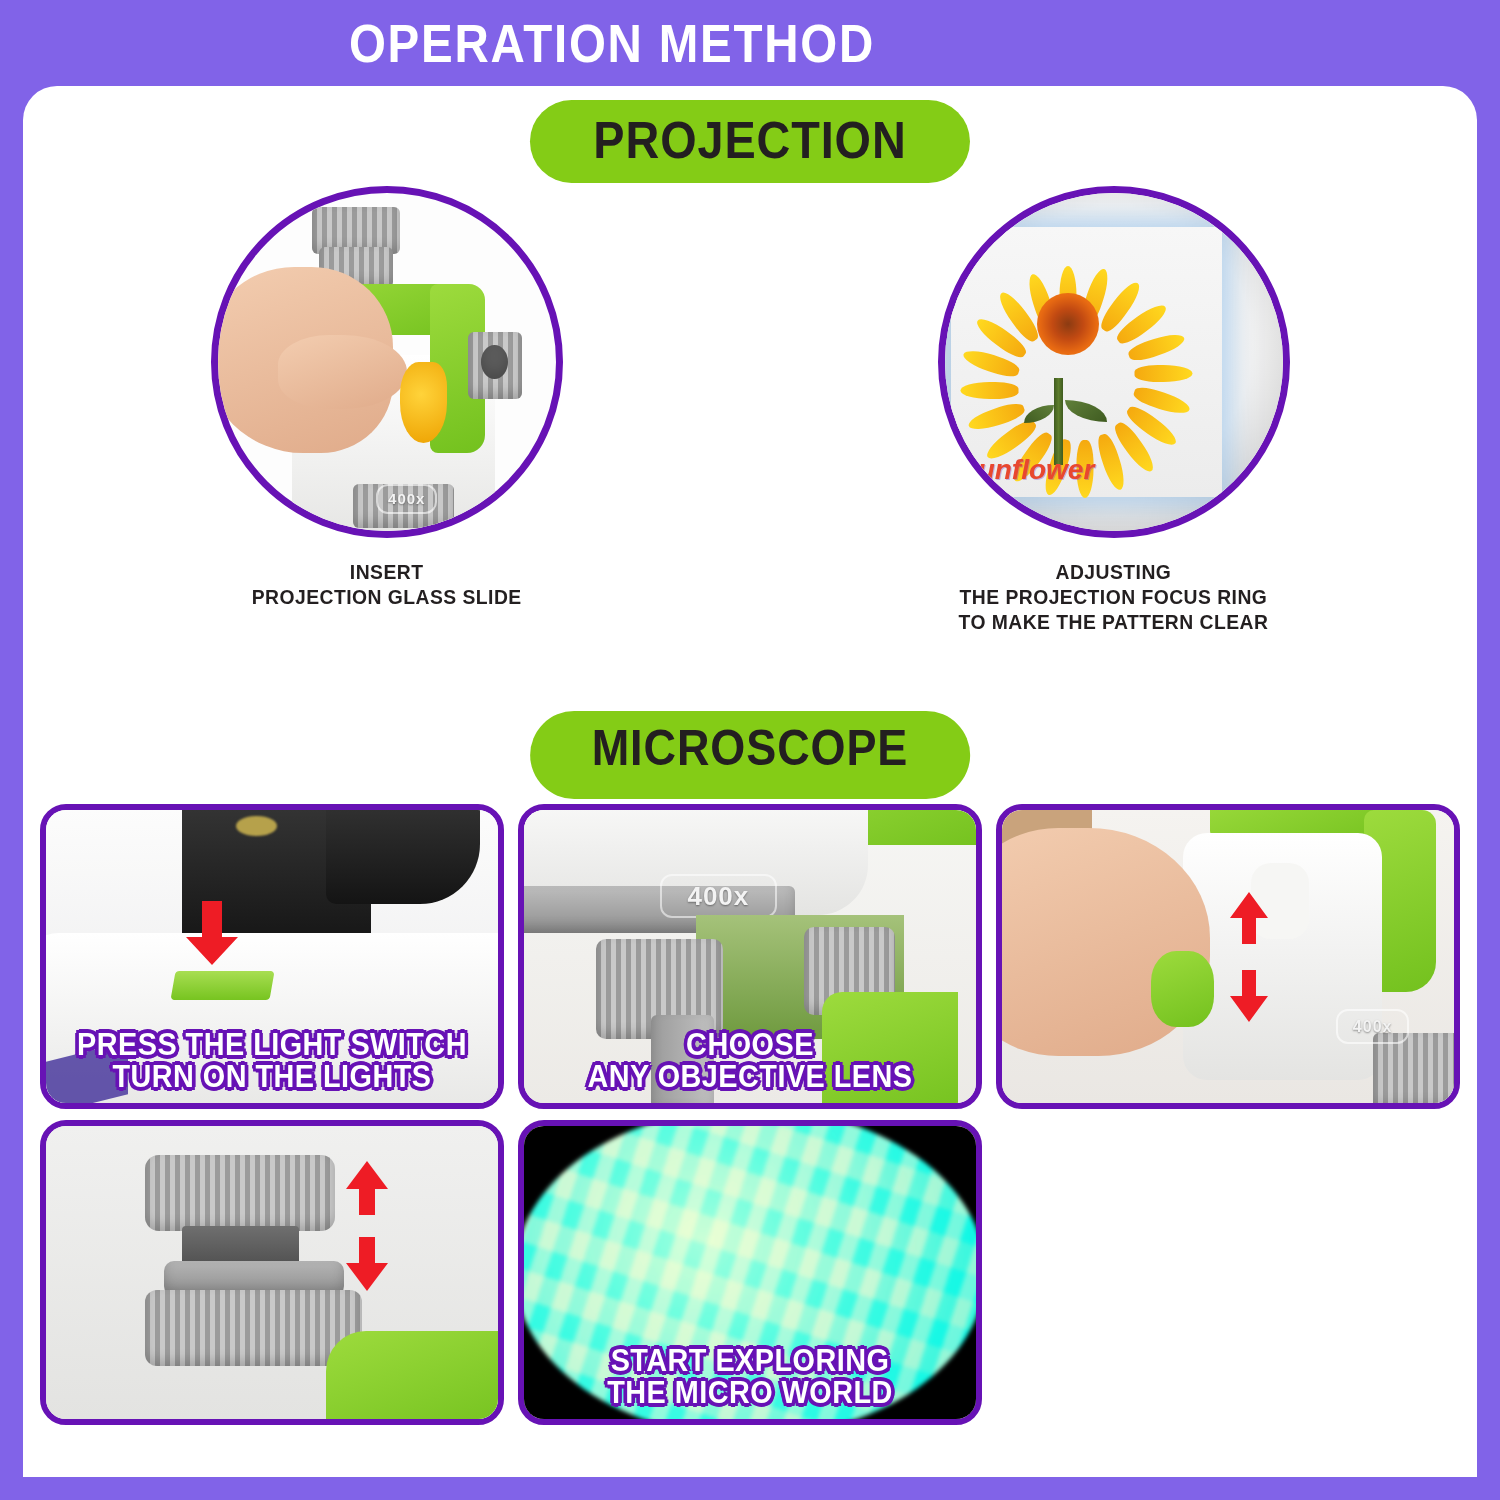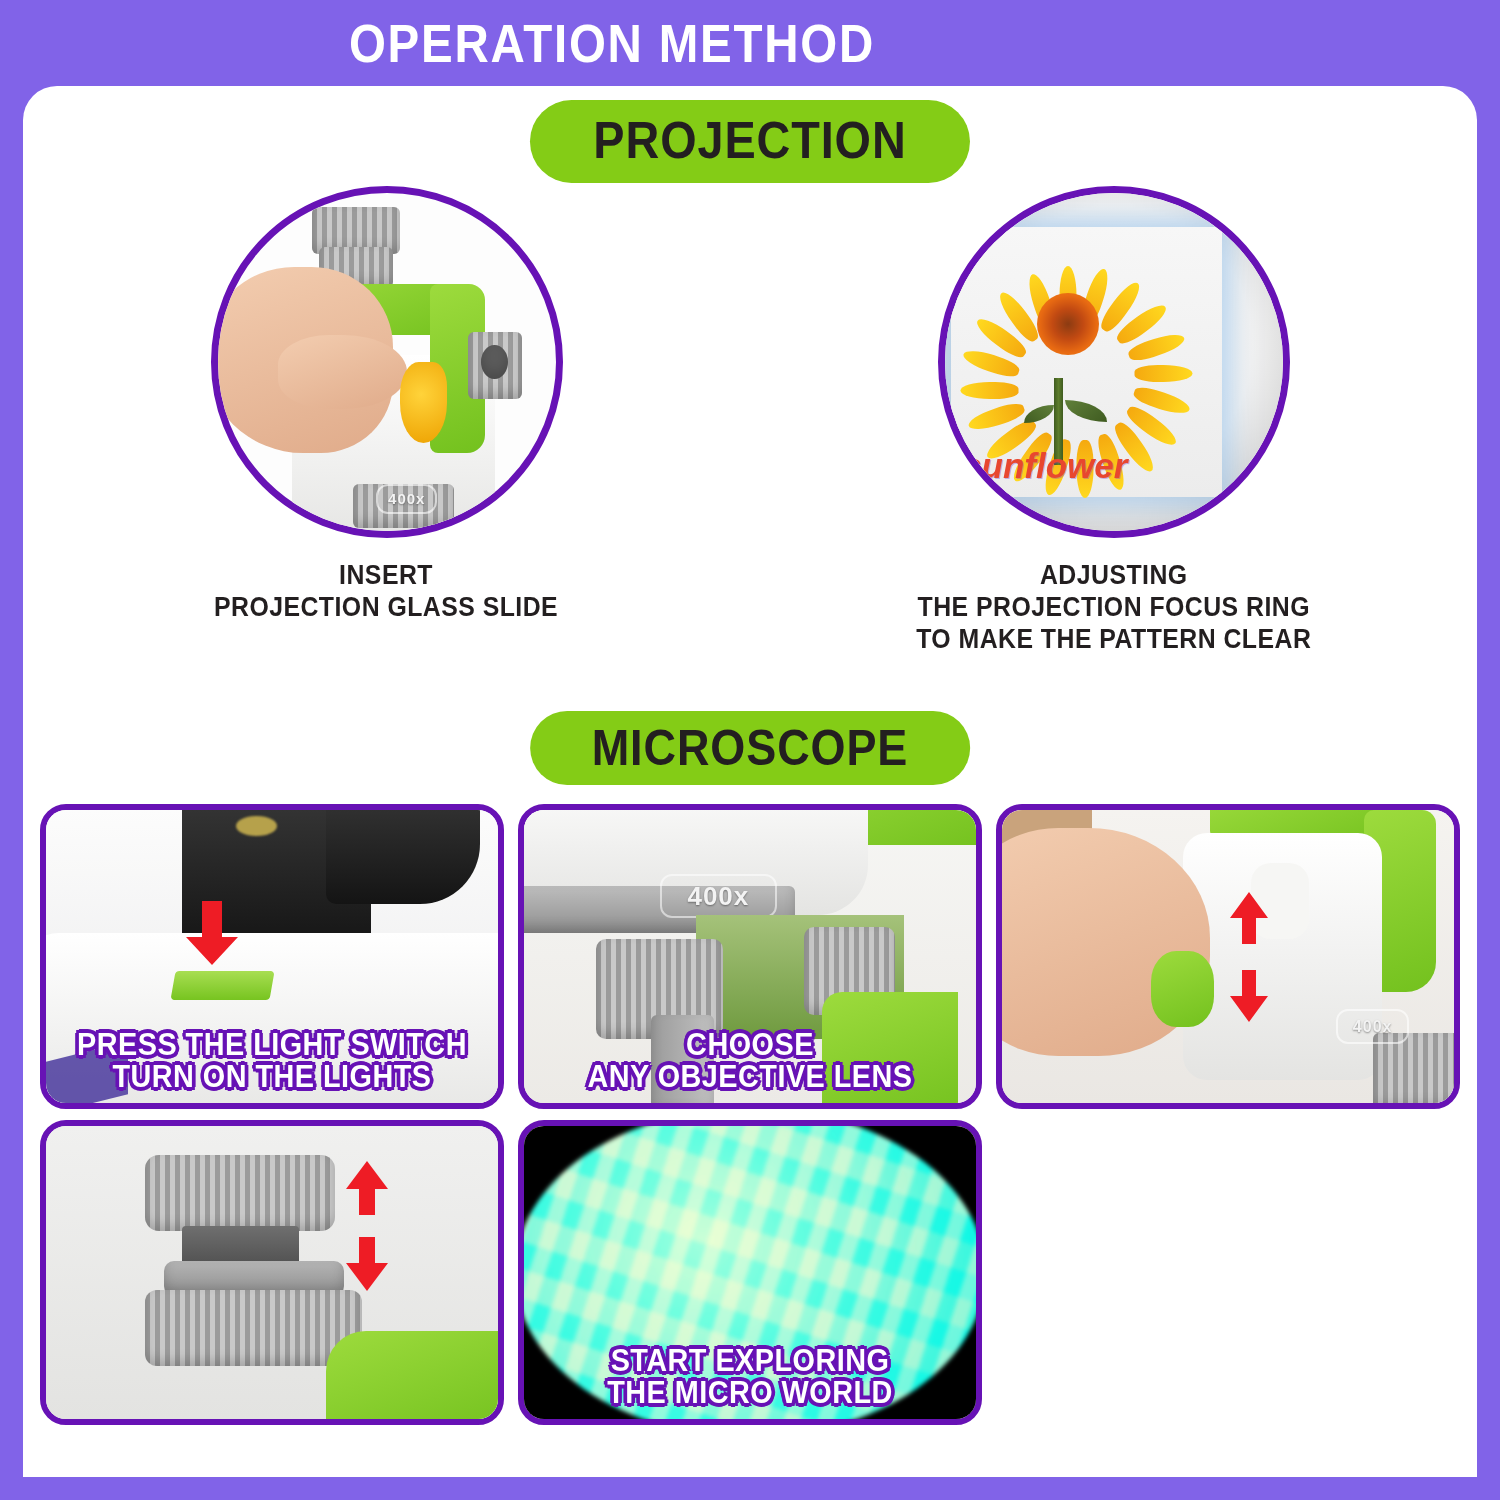--- a/index.html
+++ b/index.html
@@ -55,21 +55,21 @@
   .pill-projection {
     position: absolute; left: 50%; transform: translateX(-50%);
     top: 14px;
     padding: 10px 46px 13px;
     font-size: 52px;
   }
   .pill-projection span { transform: scaleX(0.9); display:block; }
   .pill-microscope {
     position: absolute; left: 50%; transform: translateX(-50%);
     top: 625px;
-    padding: 8px 44px 8px;
+    padding: 8px 44px 22px;
     font-size: 50px;
   }
   .pill-microscope span { transform: scaleX(0.9); display:block; }
 
   
   .proj-row {
     position: absolute;
     top: 100px; left: 0;
     width: 1454px; height: 500px;
     display: flex;
@@ -87,21 +87,21 @@
     overflow: hidden;
     position: relative;
     background: #fdfdfd;
     flex: none;
   }
   .proj-caption {
     margin-top: 22px;
     text-align: center;
     color: #231F20;
     font-weight: 900;
-    font-size: 27px;
+    font-size: 21px;
     line-height: 1.18;
     font-family: "Liberation Sans Narrow", "Liberation Sans", sans-serif;
     letter-spacing: 0.5px;
   }
   .proj-caption > div { transform: scaleX(0.92); }
 
   
   .micro-grid {
     position: absolute;
     top: 718px; left: 17px;
@@ -303,21 +303,21 @@
               <div class="sf-petal" style="transform:rotate(270deg) translate(-50%,-100%);"></div>
               <div class="sf-petal" style="transform:rotate(288deg) translate(-50%,-100%);"></div>
               <div class="sf-petal" style="transform:rotate(306deg) translate(-50%,-100%);"></div>
               <div class="sf-petal" style="transform:rotate(324deg) translate(-50%,-100%);"></div>
               <div class="sf-petal" style="transform:rotate(342deg) translate(-50%,-100%);"></div>
               <div class="sf-center" style="left:50%;top:50%;width:62px;height:62px;transform:translate(-50%,-50%);"></div>
             </div>
             <div class="sf-stem" style="left:38%;top:56%;width:9px;height:32%;"></div>
             <div class="sf-leaf" style="left:42%;top:64%;width:42px;height:22px;"></div>
             <div class="sf-leaf" style="left:27%;top:66%;width:30px;height:18px;transform:scaleX(-1);"></div>
-            <div class="sf-word" style="left:4%;bottom:4%;font-size:35px;">sunflower</div>
+            <div class="sf-word" style="left:4%;bottom:4%;font-size:28px;">sunflower</div>
           </div>
         </div>
         <div class="proj-caption">
           <div>ADJUSTING</div>
           <div>THE PROJECTION FOCUS RING</div>
           <div>TO MAKE THE PATTERN CLEAR</div>
         </div>
       </div>
     </div>
 

